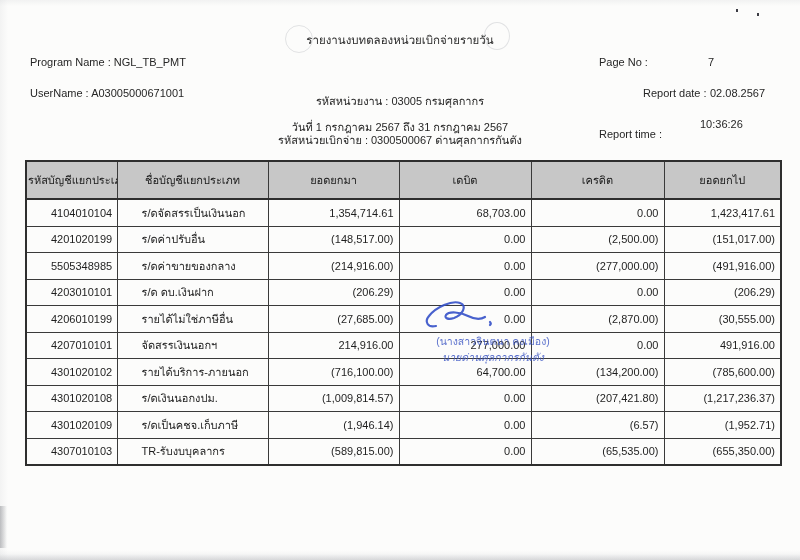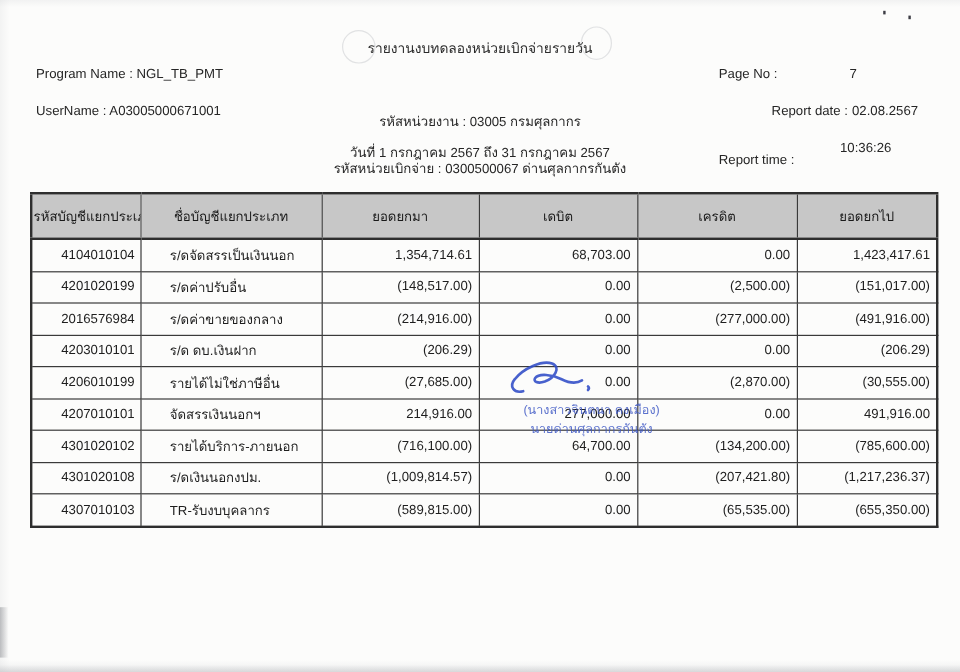--- a/index.html
+++ b/index.html
@@ -45,21 +45,21 @@
   table.tb tbody td{height:25.5px;vertical-align:middle;padding:0 5px;}
   table.tb td.txt{text-align:left;padding-left:24px;}
   table.tb td.num{text-align:right;}
 
   
   .sig-wrap{position:absolute;left:408px;top:296px;width:170px;height:64px;pointer-events:none;}
   .sig-svg{position:absolute;left:14px;top:0;}
   .sig-name{position:absolute;left:0;top:37px;width:170px;text-align:center;
     font-size:10.5px;color:rgba(62,88,196,0.85);white-space:nowrap;}
   .sig-title{position:absolute;left:0;top:53px;width:170px;text-align:center;
-    font-size:10.5px;color:rgba(62,88,196,0.85);white-space:nowrap;}
+    font-size:10.5px;color:rgba(62,88,196,0.85);white-space:nowrap;font-style:italic;}
 </style>
 </head>
 <body>
 
 <div class="page">
 
   <div class="scan-circle" style="left:285px;top:25px;width:26px;height:26px;"></div>
   <div class="scan-circle" style="left:484px;top:22px;width:24px;height:26px;"></div>
   <div class="speck" style="left:736px;top:9px;width:2px;height:3px;"></div>
   <div class="speck" style="left:757px;top:13px;width:2px;height:3px;"></div>
@@ -112,21 +112,21 @@
         </tr>
         <tr>
           <td class="txt">4201020199</td>
           <td class="txt">ร/ดค่าปรับอื่น</td>
           <td class="num">(148,517.00)</td>
           <td class="num">0.00</td>
           <td class="num">(2,500.00)</td>
           <td class="num">(151,017.00)</td>
         </tr>
         <tr>
-          <td class="txt">2016576984</td>
+          <td class="txt">5505348985</td>
           <td class="txt">ร/ดค่าขายของกลาง</td>
           <td class="num">(214,916.00)</td>
           <td class="num">0.00</td>
           <td class="num">(277,000.00)</td>
           <td class="num">(491,916.00)</td>
         </tr>
         <tr>
           <td class="txt">4203010101</td>
           <td class="txt">ร/ด ดบ.เงินฝาก</td>
           <td class="num">(206.29)</td>
@@ -160,20 +160,28 @@
         </tr>
         <tr>
           <td class="txt">4301020108</td>
           <td class="txt">ร/ดเงินนอกงปม.</td>
           <td class="num">(1,009,814.57)</td>
           <td class="num">0.00</td>
           <td class="num">(207,421.80)</td>
           <td class="num">(1,217,236.37)</td>
         </tr>
         <tr>
+          <td class="txt">4301020109</td>
+          <td class="txt">ร/ดเป็นคชจ.เก็บภาษี</td>
+          <td class="num">(1,946.14)</td>
+          <td class="num">0.00</td>
+          <td class="num">(6.57)</td>
+          <td class="num">(1,952.71)</td>
+        </tr>
+        <tr>
           <td class="txt">4307010103</td>
           <td class="txt">TR-รับงบบุคลากร</td>
           <td class="num">(589,815.00)</td>
           <td class="num">0.00</td>
           <td class="num">(65,535.00)</td>
           <td class="num">(655,350.00)</td>
         </tr>
       </tbody>
   </table>
 

